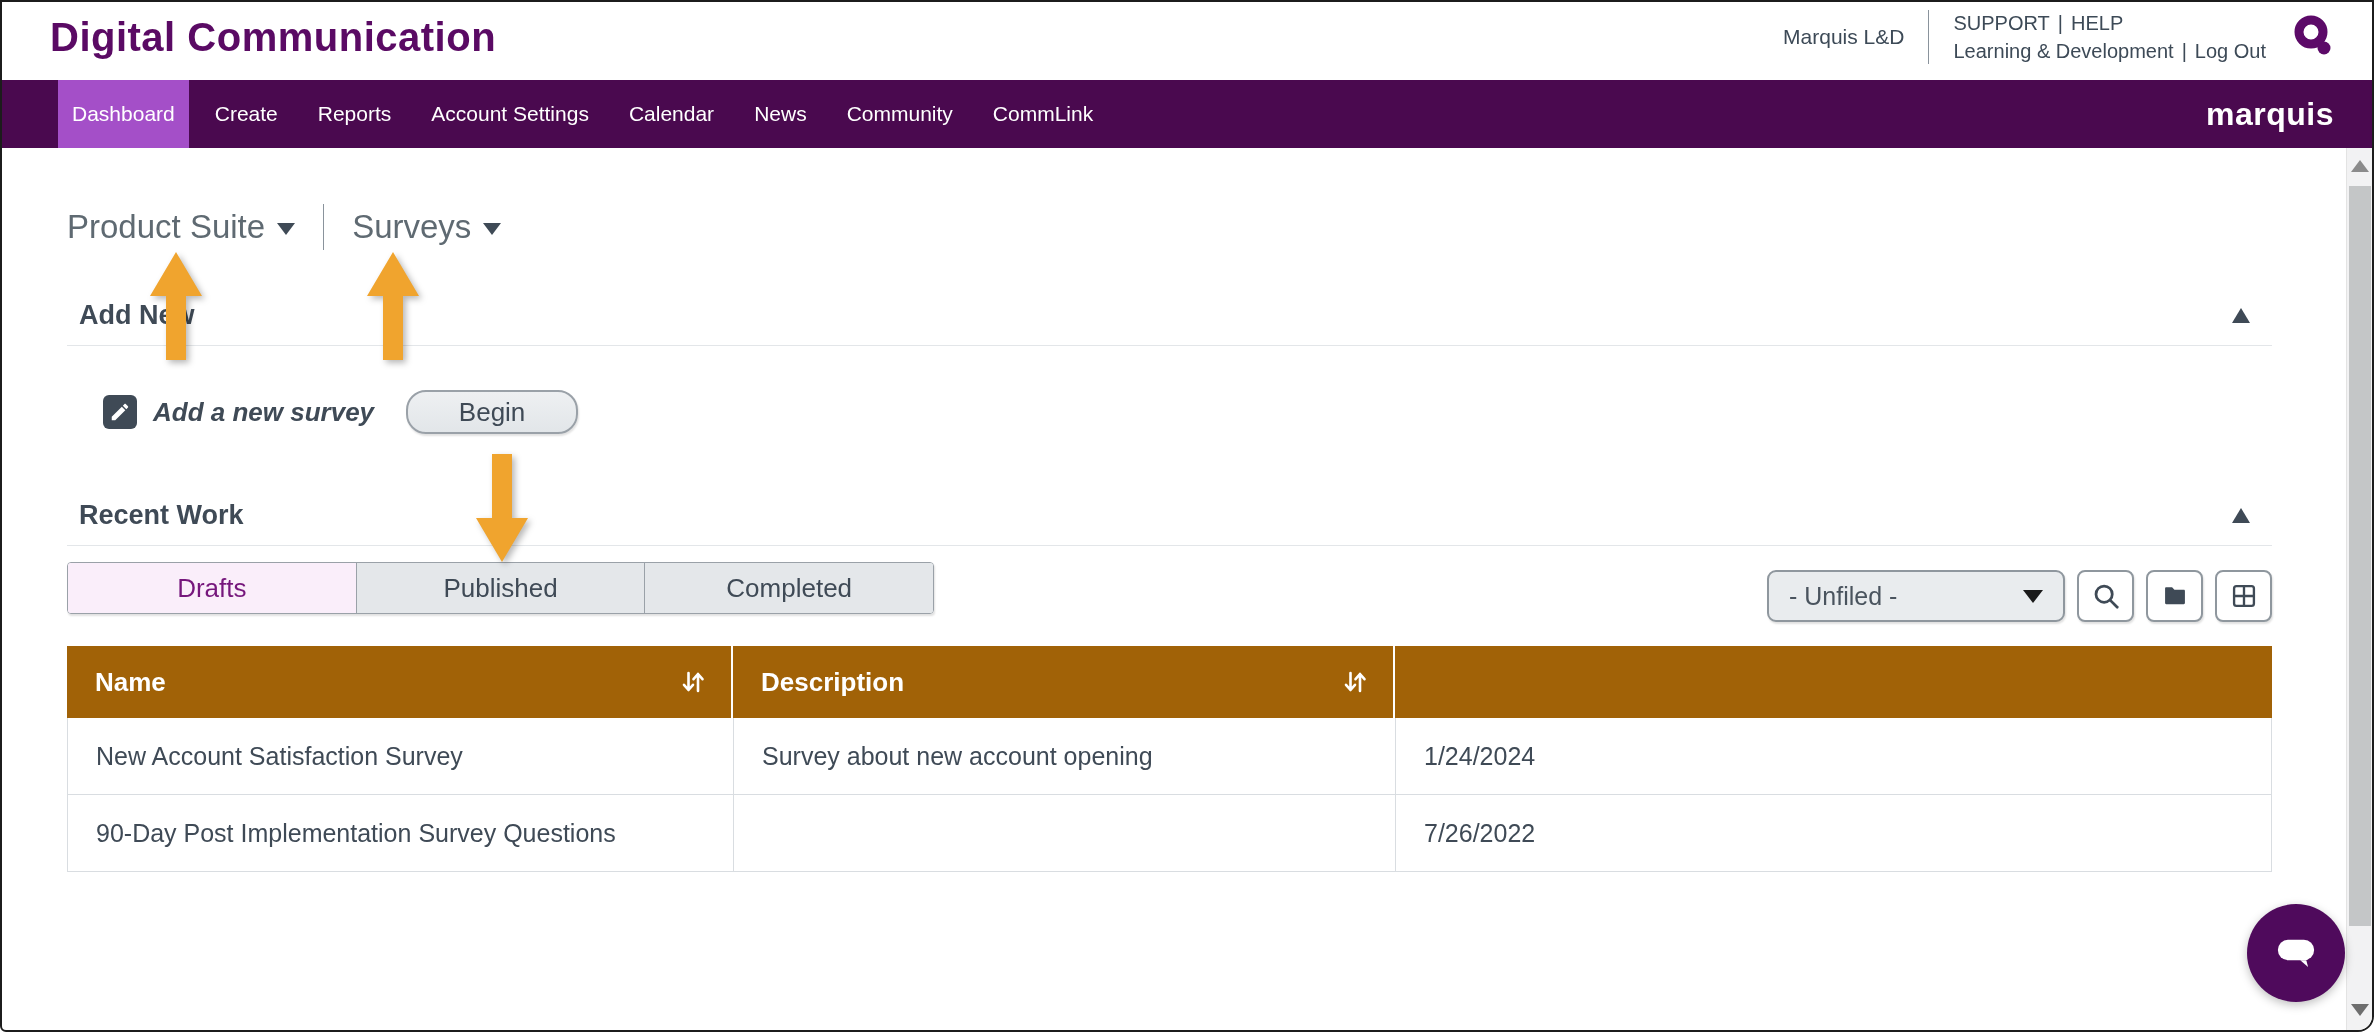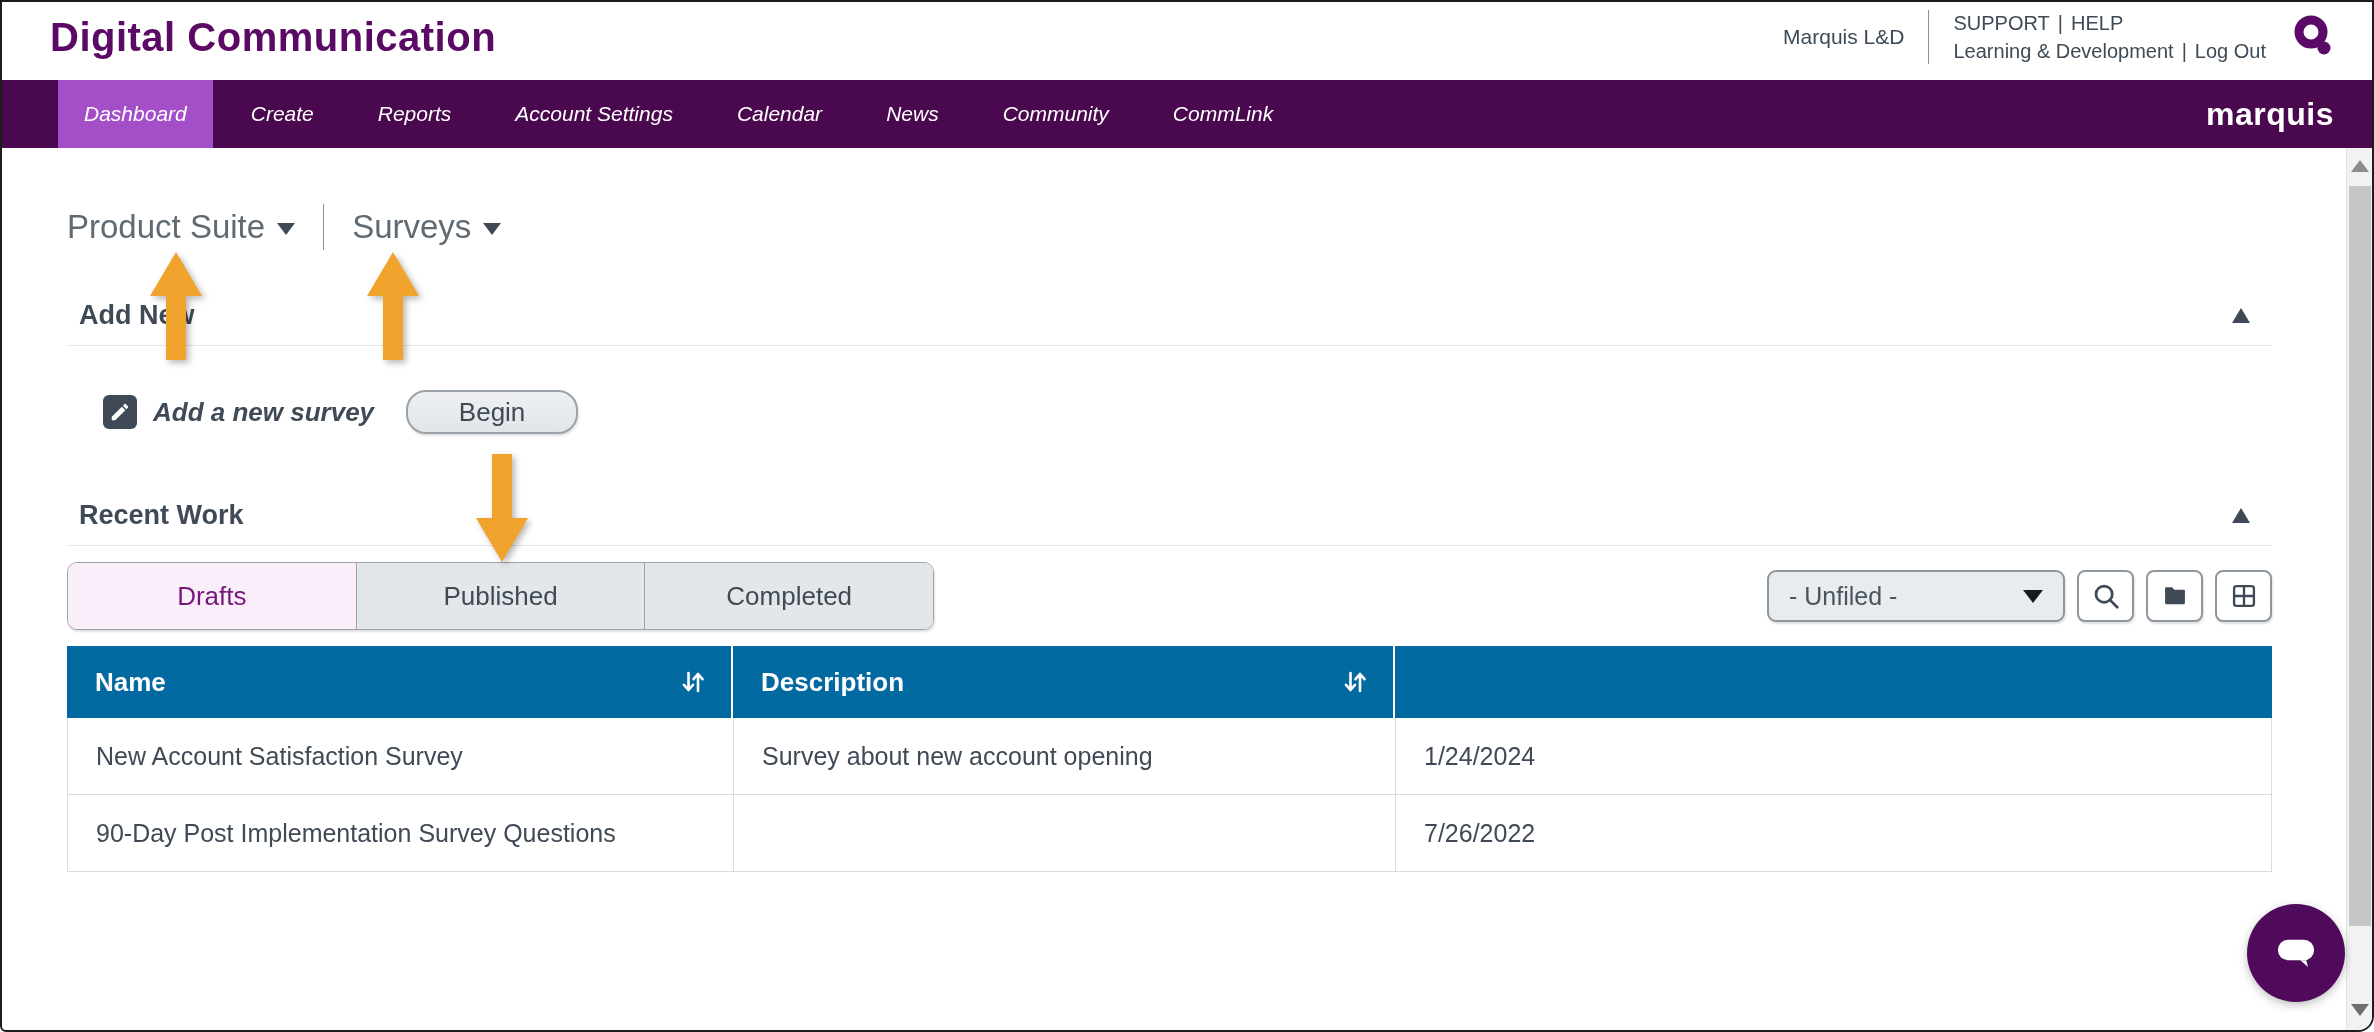--- a/index.html
+++ b/index.html
@@ -25,22 +25,22 @@
   .links-block .sep{ margin:0 8px; color:#3d4a57; }
   .search-top{ width:48px; height:48px; display:flex; align-items:center; justify-content:center; cursor:pointer; }
 
   
   .navbar{
     height:68px; background:#4a094f; display:flex; align-items:stretch;
     justify-content:space-between; padding:0 38px 0 56px;
   }
   .nav-items{ display:flex; align-items:stretch; }
   .nav-item{
-    color:#fff; font-size:21px; line-height:68px; padding:0 26px;
-    margin-right:12px; text-decoration:none; white-space:nowrap; cursor:pointer;font-style:italic;
+    color:#fff; font-size:21px; line-height:68px; padding:0 14px;
+    margin-right:12px; text-decoration:none; white-space:nowrap; cursor:pointer;
   }
   .nav-item.active{ background:#a44fc8; }
   .logo{ align-self:center; color:#fff; font-size:32px; font-weight:700; letter-spacing:.5px; }
 
   
   .content{ position:relative; padding:0 100px 0 65px; }
 
   .breadcrumb{ display:flex; align-items:center; gap:28px; margin-top:56px; color:#5f6a72; font-size:33px; }
   .crumb{ display:flex; align-items:center; gap:12px; cursor:pointer; }
   .caret-down-sm{ width:0; height:0; border-left:9px solid transparent; border-right:9px solid transparent; border-top:12px solid #3f4a56; margin-top:4px; }
@@ -58,22 +58,22 @@
   .begin-btn{
     margin-left:32px; width:172px; height:44px; border-radius:20px;
     background:linear-gradient(#eef0f2,#e2e6e9); border:2px solid #9aa1a8;
     font-size:26px; color:#3f4a56; font-family:inherit; cursor:pointer;
     box-shadow:1px 2px 2px rgba(0,0,0,.12);
   }
 
   
   .controls-row{ position:relative; margin-top:16px; height:68px; }
   .tabs{
-    display:flex; width:867px; height:68px; border:1px solid #9aa1a8;
-    border-radius:10px; overflow:hidden; box-shadow:1px 2px 2px rgba(0,0,0,.12);
+    display:flex; width:867px; height:52px; border:1px solid #9aa1a8;
+    border-radius:4px; overflow:hidden; box-shadow:1px 2px 2px rgba(0,0,0,.12);
   }
   .tab{
     flex:1; display:flex; align-items:center; justify-content:center;
     background:#e4e7ea; color:#3f4a56; font-size:26px; cursor:pointer;
     border-left:1px solid #9aa1a8;
   }
   .tab:first-child{ border-left:none; }
   .tab.active{ background:#faeefa; color:#76177c; }
   .right-controls{ position:absolute; right:0; top:8px; display:flex; align-items:center; gap:12px; }
   .folder-select{
@@ -85,21 +85,21 @@
   .caret-down-dd{ width:0; height:0; border-left:10px solid transparent; border-right:10px solid transparent; border-top:13px solid #1a1a1a; }
   .icon-btn{
     width:57px; height:52px; background:#fff; border:2px solid #8f979e; border-radius:8px;
     display:flex; align-items:center; justify-content:center; cursor:pointer;
     box-shadow:1px 2px 2px rgba(0,0,0,.12);
   }
 
   
   .grid-table{ margin-top:16px; width:2205px; }
   .g-row{ display:grid; grid-template-columns:666px 662px 1fr; }
-  .g-head{ background:#0369a1; height:72px; }
+  .g-head{ background:#a16207; height:72px; }
   .g-head .g-cell{ color:#fff; font-size:26px; font-weight:700; display:flex; align-items:center; padding:0 24px 0 28px; }
   .g-head .g-cell .spacer{ flex:1; }
   .g-head .g-cell.bordered{ border-right:2px solid #fff; }
   .g-body .g-row{ border-bottom:1px solid #d9dde1; }
   .g-body{ border-left:1px solid #d9dde1; border-right:1px solid #d9dde1; }
   .g-body .g-cell{
     height:76px; display:flex; align-items:center; padding:0 28px;
     font-size:25px; color:#3f4a56; border-right:1px solid #d9dde1;
   }
   .g-body .g-cell:last-child{ border-right:none; }

